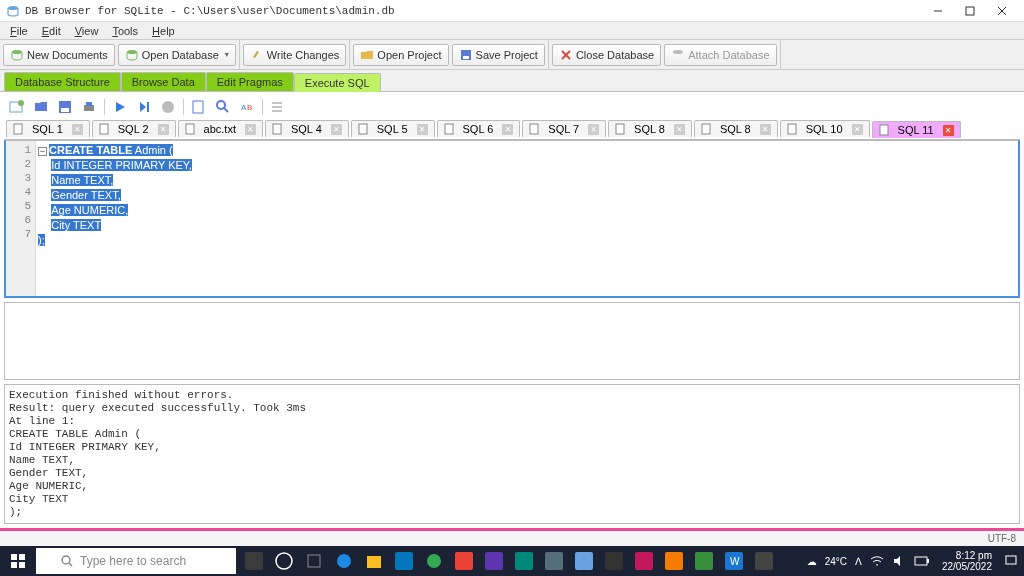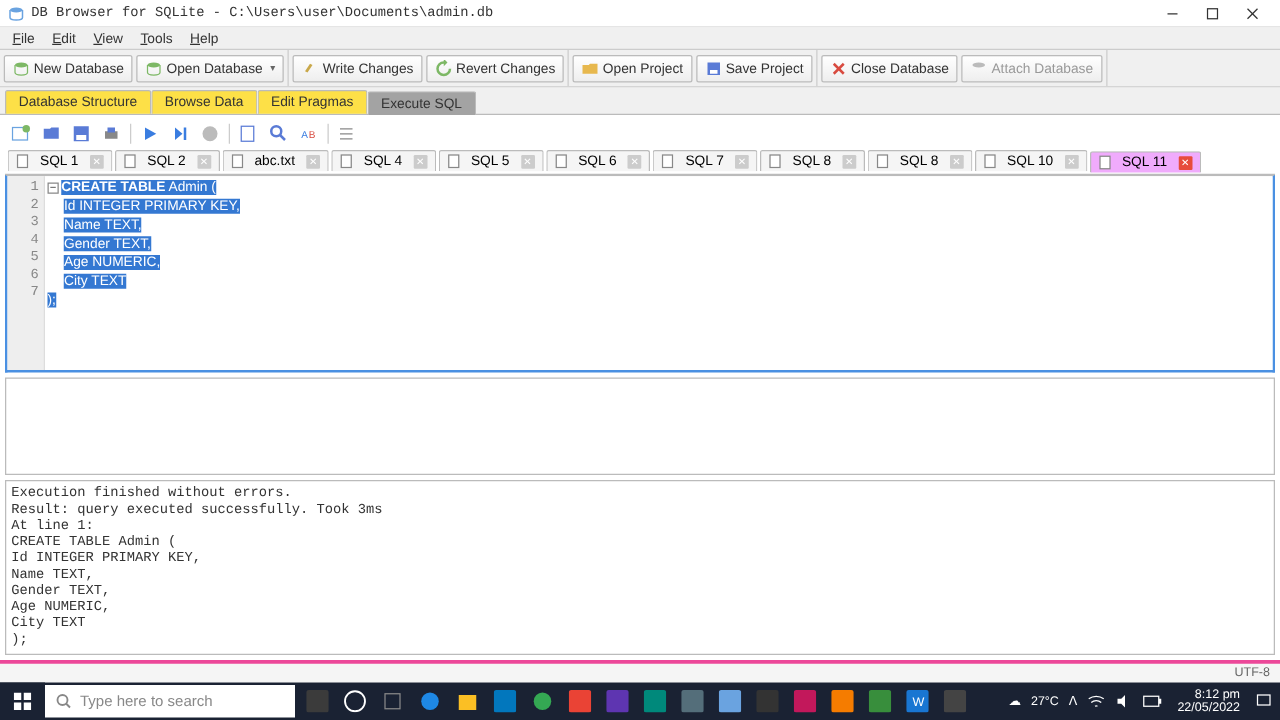--- a/index.html
+++ b/index.html
@@ -11,22 +11,22 @@
 .titlebar .winbtn svg { width: 10px; height: 10px; }
 .menubar { height: 18px; display: flex; align-items: center; padding: 0 4px; gap: 2px; background: #f0f0f0; border-bottom: 1px solid #ccc; }
 .menubar span { padding: 1px 6px; font-size: 11px; color: #333; }
 .menubar span u { text-decoration: underline; }
 .toolbar { height: 30px; display: flex; align-items: center; background: #f0f0f0; border-bottom: 1px solid #ccc; gap: 0; }
 .tbgroup { display: flex; align-items: center; gap: 3px; padding: 0 3px; height: 100%; border-right: 1px solid #ccc; }
 .tbtn { display: flex; align-items: center; gap: 3px; padding: 2px 6px; border: 1px solid #bbb; background: linear-gradient(#fff,#eee); border-radius: 2px; font-size: 11px; color: #333; height: 22px; }
 .tbtn.dd::after { content: "▾"; font-size: 8px; margin-left: 3px; color: #666; }
 .tbtn .ico { width: 14px; height: 14px; display: inline-block; }
 .tabs { height: 22px; display: flex; align-items: flex-end; background: #f0f0f0; padding: 0 4px; gap: 0; border-bottom: 1px solid #bbb; }
-.tab { padding: 3px 10px; border: 1px solid #bbb; border-bottom: none; background: #fde047; font-size: 11px; color: #333; border-radius: 2px 2px 0 0; cursor: default; }
-.tab.active { background: #a3a3a3; position: relative; top: 1px; }
+.tab { padding: 3px 10px; border: 1px solid #bbb; border-bottom: none; background: #84cc16; font-size: 11px; color: #333; border-radius: 2px 2px 0 0; cursor: default; }
+.tab.active { background: #bef264; position: relative; top: 1px; }
 .main { flex: 1; display: flex; flex-direction: column; background: #fff; padding: 4px; gap: 0; }
 .sql-toolbar { height: 22px; display: flex; align-items: center; gap: 6px; padding: 2px 4px; }
 .sql-toolbar .ibtn { width: 18px; height: 18px; display: flex; align-items: center; justify-content: center; }
 .sql-toolbar .sep { width: 1px; height: 16px; background: #ccc; }
 .sql-tabs { height: 22px; display: flex; align-items: center; gap: 2px; padding: 0 2px; border-bottom: 1px solid #bbb; }
 .sqltab { display: flex; align-items: center; gap: 9px; padding: 2px 6px; border: 1px solid #bbb; border-bottom: none; background: #f5f5f5; border-radius: 2px 2px 0 0; font-size: 11px; }
 .sqltab.active { background: #f0abfc; position: relative; top: 1px; }
 .sqltab .close { width: 11px; height: 11px; background: #ccc; color: #fff; display: flex; align-items: center; justify-content: center; font-size: 8px; border-radius: 1px; }
 .sqltab.active .close { background: #e74c3c; }
 .sqltab .page-ico { width: 10px; height: 12px; }
@@ -34,21 +34,21 @@
 .gutter { width: 30px; background: #eee; border-right: 1px solid #ddd; font-family: "Courier New", monospace; font-size: 11px; color: #888; text-align: right; padding: 2px 4px 2px 2px; line-height: 14px; }
 .code { flex: 1; font-family: "Courier New", monospace; font-size: 11px; line-height: 14px; padding: 2px 2px; background: #fff; white-space: pre; }
 .code .hl { background: #3478d2; color: #fff; }
 .code .bold { font-weight: bold; }
 .code .minus { display: inline-block; width: 9px; height: 9px; border: 1px solid #888; text-align: center; line-height: 7px; font-size: 9px; margin-right: 2px; background: #fff; color: #333; }
 .results { border: 1px solid #bbb; height: 78px; margin-top: 4px; background: #fff; }
 .log { border: 1px solid #bbb; flex: 1; margin-top: 4px; padding: 4px; font-family: "Courier New", monospace; font-size: 11px; color: #333; line-height: 13px; white-space: pre; overflow: auto; }
 .statusbar { height: 18px; border-top: 3px solid #ec4899; display: flex; justify-content: flex-end; align-items: center; padding: 0 8px; font-size: 10px; color: #666; background: #f5f5f5; }
 .taskbar { height: 30px; background: #1a2233; display: flex; align-items: center; color: #fff; font-size: 11px; }
 .taskbar .start { width: 36px; height: 30px; display: flex; align-items: center; justify-content: center; background: #1a2233; }
-.taskbar .search { flex: 0 0 200px; height: 26px; background: #fff; display: flex; align-items: center; padding: 0 8px; gap: 6px; color: #888; font-size: 12px; }
+.taskbar .search { flex: 0 0 200px; height: 26px; background: #fff; display: flex; align-items: center; padding: 0 24px; gap: 6px; color: #888; font-size: 12px; }
 .taskbar .pinned { display: flex; align-items: center; gap: 2px; padding: 0 4px; flex: 1; overflow: hidden; }
 .taskbar .pinned .p { width: 28px; height: 28px; display: flex; align-items: center; justify-content: center; }
 .taskbar .tray { display: flex; align-items: center; gap: 8px; padding: 0 6px; font-size: 10px; }
 .taskbar .clock { text-align: right; line-height: 11px; padding: 0 4px; }
 svg { display: block; }
 </style>
 </head>
 <body>
 
 <div class="titlebar">
@@ -87,48 +87,40 @@
 
 <div class="toolbar">
   <div class="tbgroup">
     <div class="tbtn">
         <span class="ico">
           <svg viewBox="0 0 14 14">
             <ellipse cx="7" cy="4" rx="5" ry="2" fill="#7db865"></ellipse>
             <path d="M2 4v6c0 1.1 2.2 2 5 2s5-.9 5-2V4" fill="none" stroke="#7db865"></path>
           </svg>
         </span>
-        <span>New Database</span>
+        <span>New Documents</span>
       </div>
     <div class="tbtn dd">
         <span class="ico">
           <svg viewBox="0 0 14 14">
             <ellipse cx="7" cy="4" rx="5" ry="2" fill="#7db865"></ellipse>
             <path d="M2 4v6c0 1.1 2.2 2 5 2s5-.9 5-2V4" fill="none" stroke="#7db865"></path>
           </svg>
         </span>
         <span>Open Database</span>
       </div>
   </div>
   <div class="tbgroup">
     <div class="tbtn">
         <span class="ico">
           <svg viewBox="0 0 14 14">
             <path d="M3 9l4-6 2 1-4 6z" fill="#c9a84a"></path>
           </svg>
         </span>
         <span>Write Changes</span>
-      </div>
-    <div class="tbtn">
-        <span class="ico">
-          <svg viewBox="0 0 14 14">
-            <path d="M11 7a4 4 0 1 1-4-4v2l3-3-3-3v2a6 6 0 1 0 6 6z" fill="#7db865"></path>
-          </svg>
-        </span>
-        <span>Revert Changes</span>
       </div>
   </div>
   <div class="tbgroup">
     <div class="tbtn">
         <span class="ico">
           <svg viewBox="0 0 14 14">
             <path d="M1 4h5l1-1h6v8H1z" fill="#e7b84e"></path>
           </svg>
         </span>
         <span>Open Project</span>
@@ -478,21 +470,21 @@
         </svg>
       </div>
     <div class="p">
         <svg width="18" height="18">
           <rect width="18" height="18" fill="#444" rx="2"></rect>
         </svg>
       </div>
   </div>
   <div class="tray">
     <span>☁</span>
-    <span>27°C</span>
+    <span>24°C</span>
     <span>ᐱ</span>
     <span>
         <svg width="14" height="12" viewBox="0 0 14 12">
           <path d="M1 4a10 10 0 0 1 12 0M3 7a6 6 0 0 1 8 0M6 10a2 2 0 0 1 2 0" fill="none" stroke="#fff"></path>
         </svg>
       </span>
     <span>
         <svg width="14" height="12" viewBox="0 0 14 12">
           <path d="M2 4h3l3-3v10l-3-3H2z" fill="#fff"></path>
         </svg>

